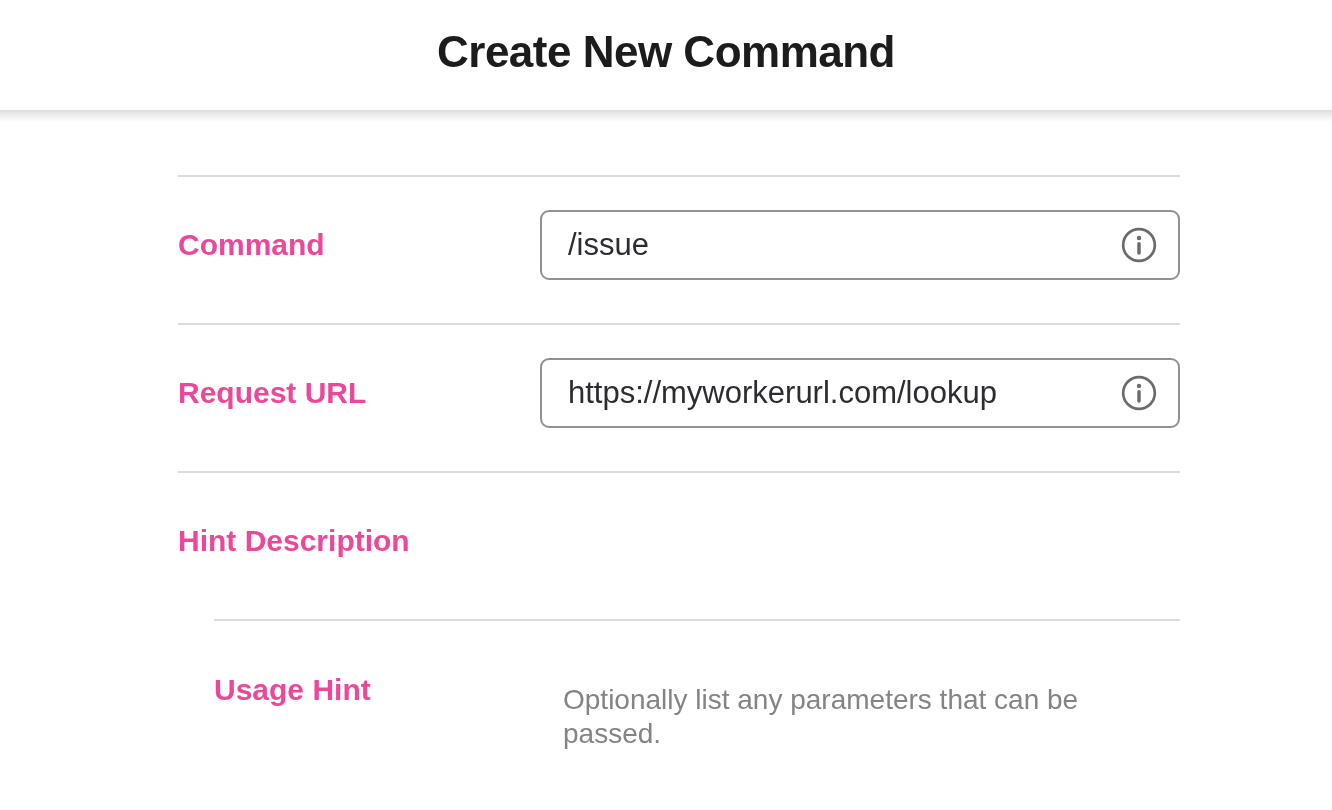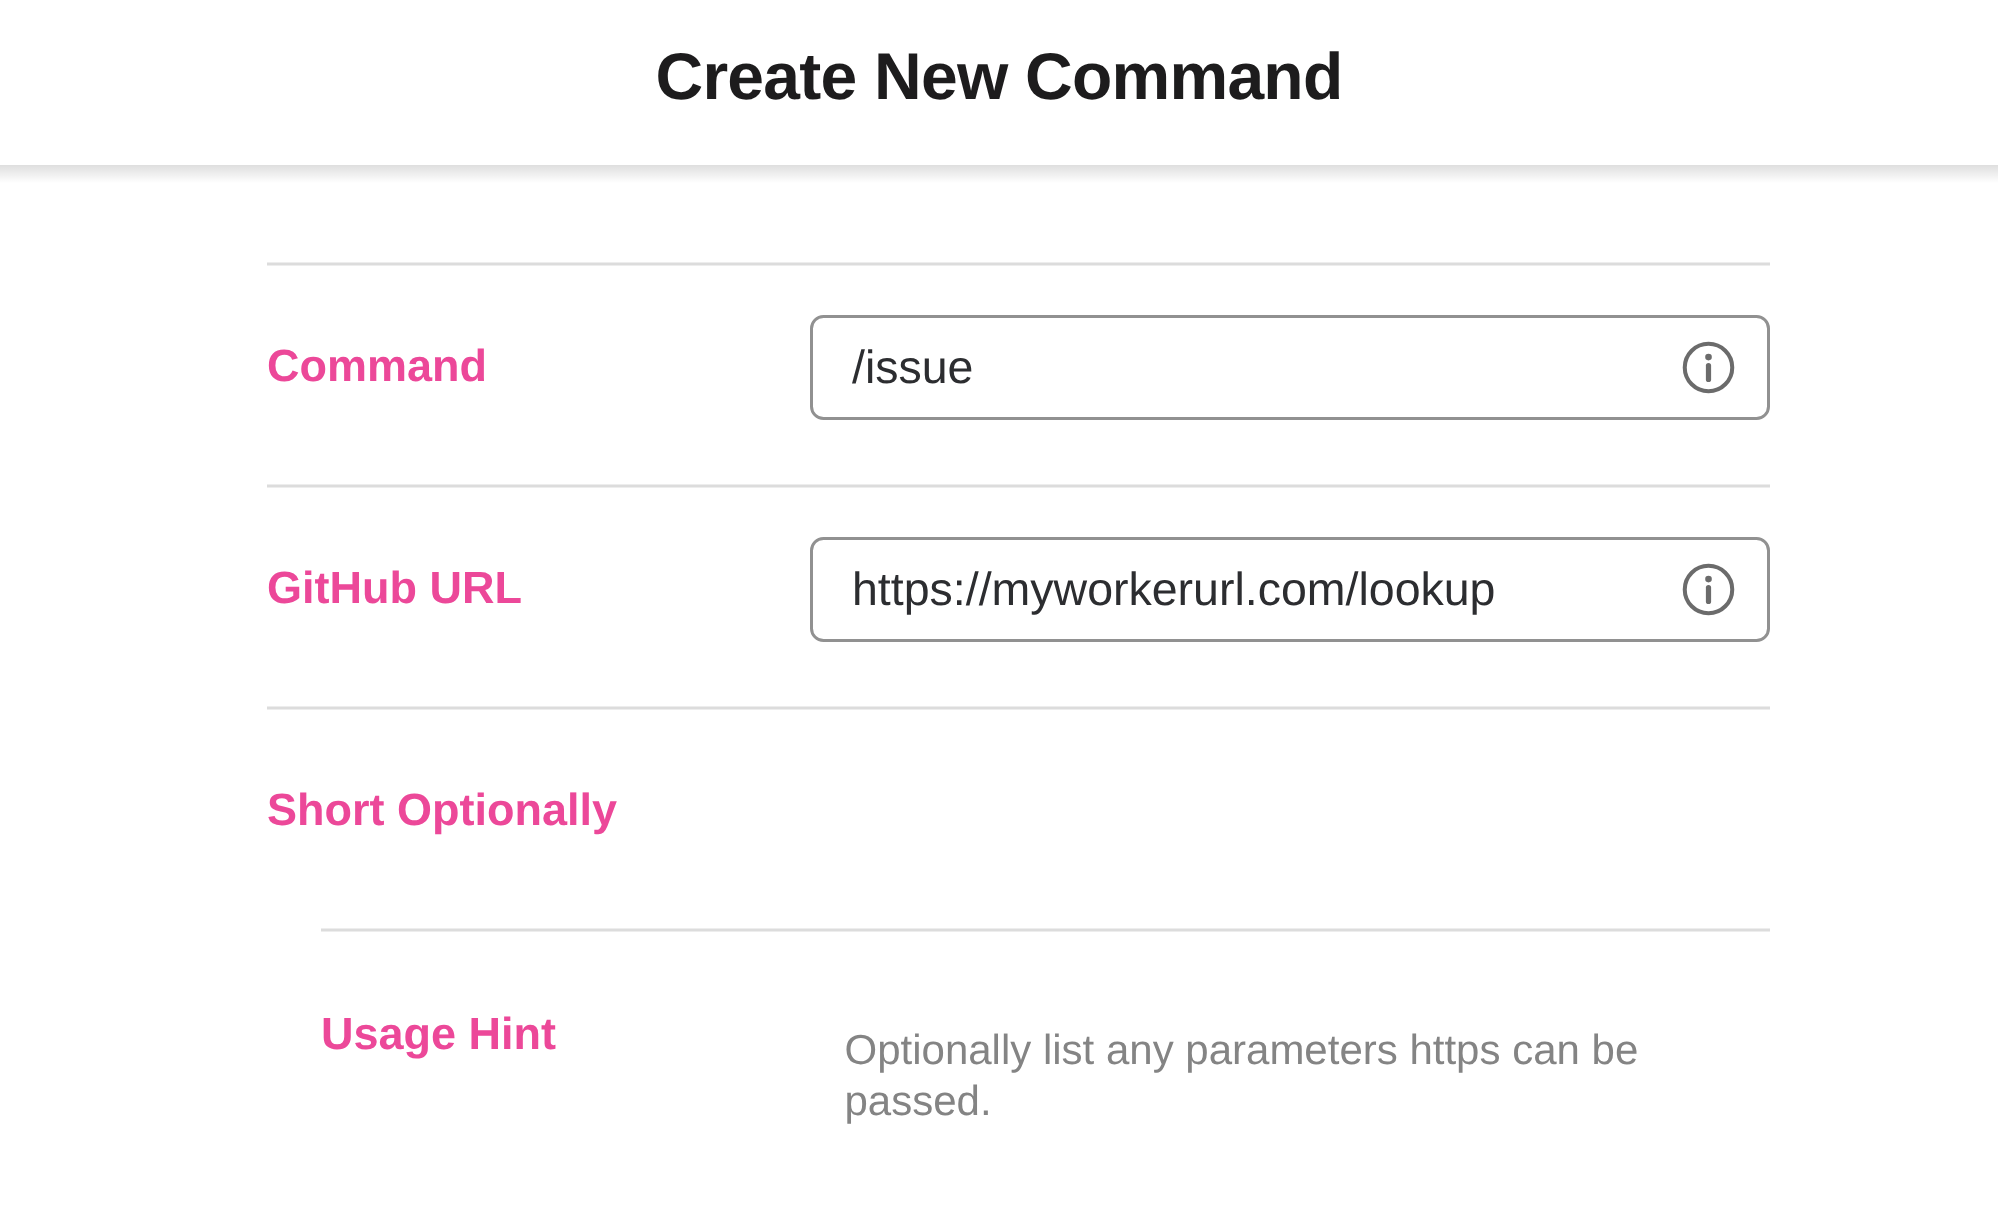--- a/index.html
+++ b/index.html
@@ -123,37 +123,37 @@
         <svg class="info-icon" viewBox="0 0 24 24">
           <circle cx="12" cy="12" r="10" fill="none" stroke="#6b6b6b" stroke-width="1.7"></circle>
           <circle cx="12" cy="7.6" r="1.4" fill="#6b6b6b"></circle>
           <line x1="12" y1="11.2" x2="12" y2="17" stroke="#6b6b6b" stroke-width="2.2" stroke-linecap="round"></line>
         </svg>
       </div>
     </div>
   </div>
 
   <div class="form-row">
-    <div class="field-label">GitHub URL</div>
+    <div class="field-label">Request URL</div>
     <div class="field-col">
       <div class="input-wrap">
         <input type="text" class="text-input with-icon" value="https://myworkerurl.com/lookup" style="">
         <svg class="info-icon" viewBox="0 0 24 24">
           <circle cx="12" cy="12" r="10" fill="none" stroke="#6b6b6b" stroke-width="1.7"></circle>
           <circle cx="12" cy="7.6" r="1.4" fill="#6b6b6b"></circle>
           <line x1="12" y1="11.2" x2="12" y2="17" stroke="#6b6b6b" stroke-width="2.2" stroke-linecap="round"></line>
         </svg>
       </div>
     </div>
   </div>
 
   <div class="form-row">
-    <div class="field-label">Short Optionally</div>
+    <div class="field-label">Hint Description</div>
   </div>
 
   <div class="form-row last">
     <div class="field-label">Usage Hint</div>
     <div class="field-col">
-      <div class="helper-text">Optionally list any parameters https can be passed.</div>
+      <div class="helper-text">Optionally list any parameters that can be passed.</div>
     </div>
   </div>
 
 </div>
 
 </body></html>

